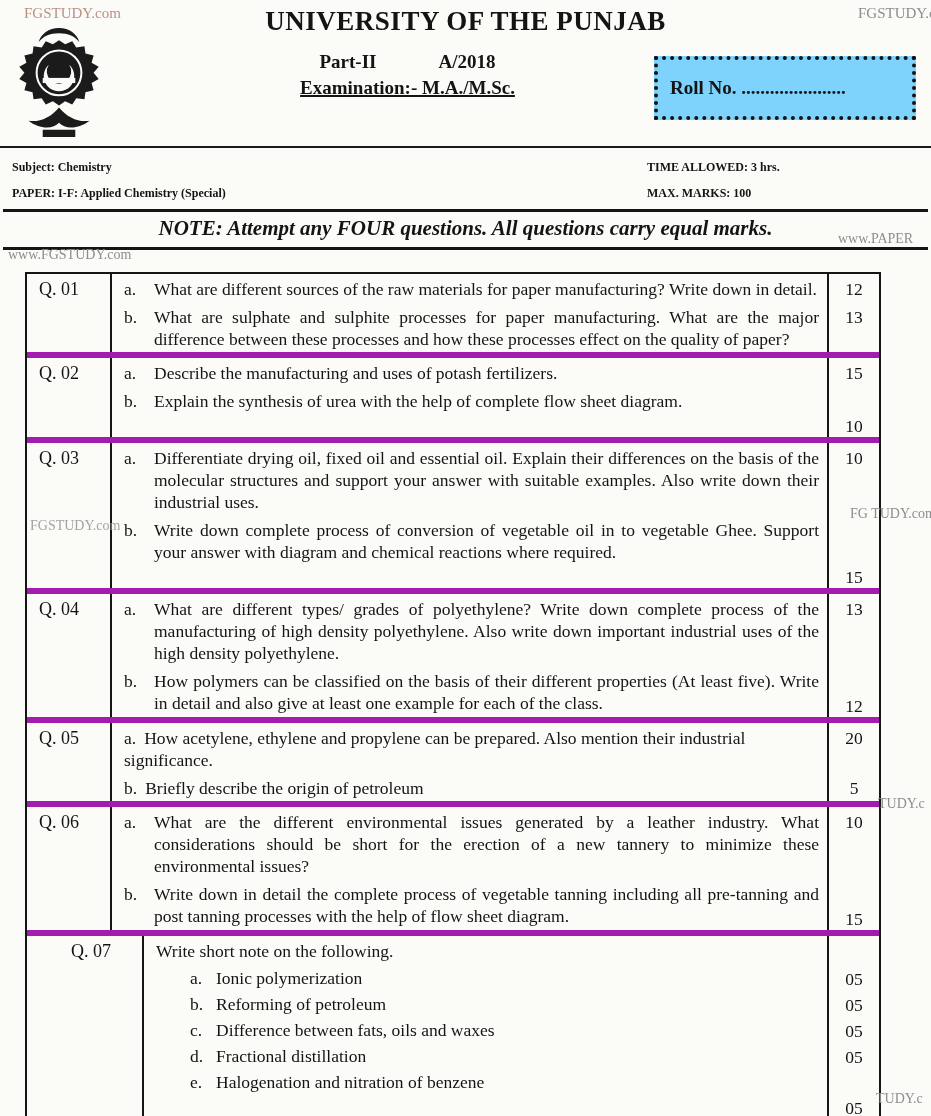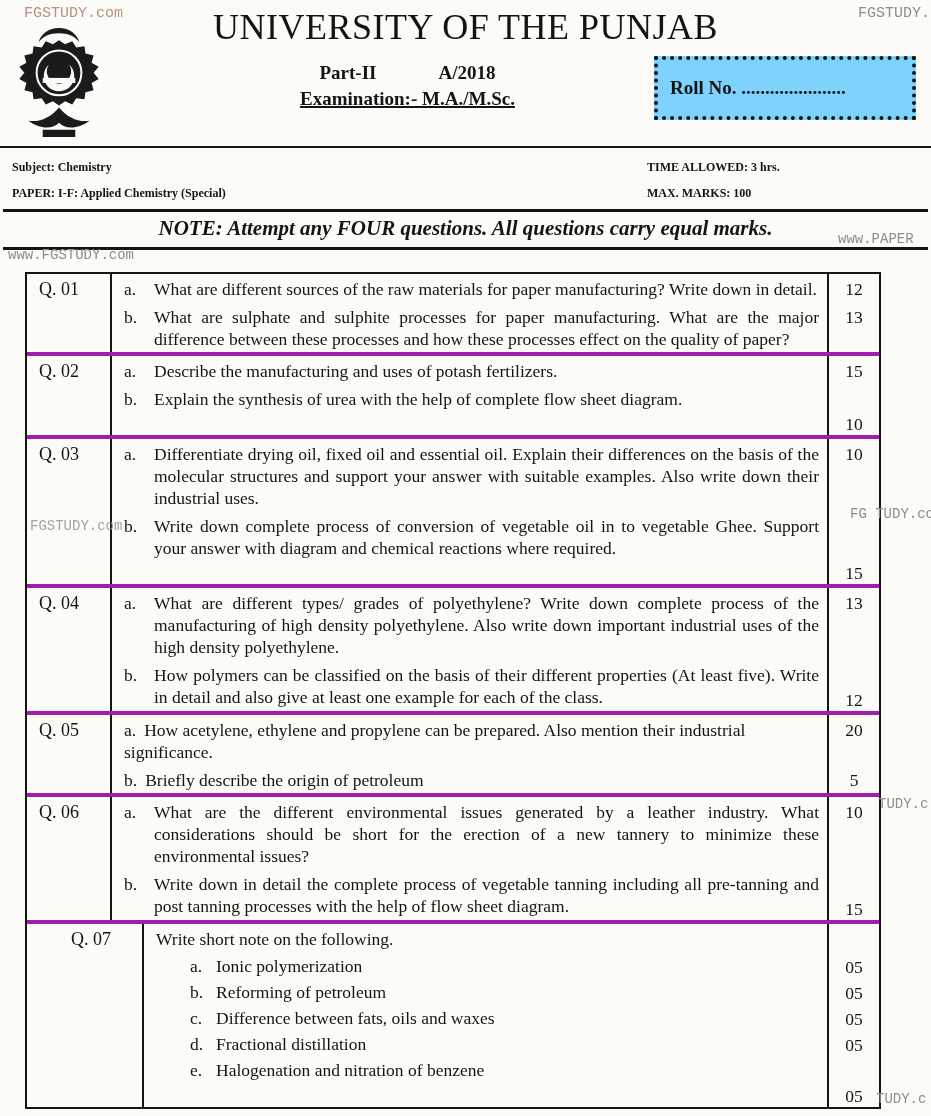--- a/index.html
+++ b/index.html
@@ -3,52 +3,52 @@
 <meta charset="utf-8">
 <style>
   * { margin:0; padding:0; box-sizing:border-box; }
   html,body { background:#d9d9d9; }
   .page{
     position:relative; width:931px; height:1116px; margin:0 auto;
     background:#fbfbf8; color:#141414; overflow:hidden;
     font-family:"Liberation Serif", serif;
   }
   
-  .wm{ position:absolute; font-family:Liberation Mono, monospace; font-size:15px; color:#8d8d8d; white-space:nowrap; z-index:5;}
+  .wm{ position:absolute; font-family:Liberation Serif, serif; font-size:15px; color:#8d8d8d; white-space:nowrap; z-index:5;}
   .wm-tl{ left:24px; top:5px; color:#bb8f84; }
   .wm-tr{ left:858px; top:5px; }
   .wm-note-l{ left:8px; top:247px; font-size:14px; }
   .wm-note-r{ left:838px; top:231px; font-size:14px; }
   .wm-tbl-l{ left:30px; top:518px; font-size:14px; opacity:.8; }
   .wm-r1{ left:850px; top:506px; font-size:14px; }
   .wm-r2{ left:878px; top:796px; font-size:14px; }
   .wm-r3{ left:876px; top:1091px; font-size:14px; }
   
   .header{ position:relative; height:148px; border-bottom:2px solid #1a1a1a; }
   .logo{ position:absolute; left:12px; top:26px; width:94px; height:114px; }
   .head-center{ position:absolute; left:0; right:0; top:6px; text-align:center; }
-  .uni{ font-size:36px; font-weight:normal; letter-spacing:.5px; }
+  .uni{ font-size:27px; font-weight:bold; letter-spacing:.5px; }
   .sub-block{ transform:translateX(-58px); margin-top:14px; }
   .part-line{ font-size:19px; font-weight:bold; }
   .part-line .gap{ display:inline-block; width:62px; }
   .exam-line{ font-size:19px; font-weight:bold; text-decoration:underline; text-decoration-thickness:2px; margin-top:4px; display:inline-block; transform:translateX(-58px); }
   .rollbox{
     position:absolute; right:15px; top:56px; width:262px; height:64px;
     border:4px dotted #141414; display:flex; align-items:center; padding-left:12px;
     font-size:19px; font-weight:bold; background:#7dd3fc;
   }
   
   .subject-row{ display:flex; justify-content:space-between; padding:6px 10px 3px 12px; }
   .subject-left div, .subject-right div{ font-size:12px; font-weight:bold; line-height:26px; }
   .subject-right{ width:274px; }
   .rule{ height:3px; background:#151515; margin:0 3px; }
   .note-line{ text-align:center; font-size:21px; font-weight:bold; font-style:italic; padding:4px 0 6px; }
   
   .qtable{ border:2.5px solid #151515; margin:22px 50px 0 25px; background:#fbfbf8; position:relative; z-index:1; }
-  .qrow{ display:flex; border-bottom:4px solid #a21caf; }
+  .qrow{ display:flex; border-bottom:6px solid #a21caf; }
   .qrow:last-child{ border-bottom:none;padding-left:32px; }
   .qnum{ flex:none; width:85px; border-right:2px solid #151515; padding:5px 0 0 12px; font-size:18px; }
   .qbody{ flex:1; min-width:0; display:flex; flex-direction:column; }
   .qpart{ display:flex; align-items:stretch; }
   .ppad{ flex:1; min-width:0; display:flex; padding:4px 8px 2px 12px; }
   .ppad.block{ display:block; }
   .ppad.tall{ padding-bottom:24px; }
   .plabel{ flex:none; width:30px; font-size:17.5px; line-height:22px; }
   .ptxt{ flex:1; min-width:0; font-size:17.5px; line-height:22px; text-align:justify; }
   .ptxt.noj{ text-align:left; }

